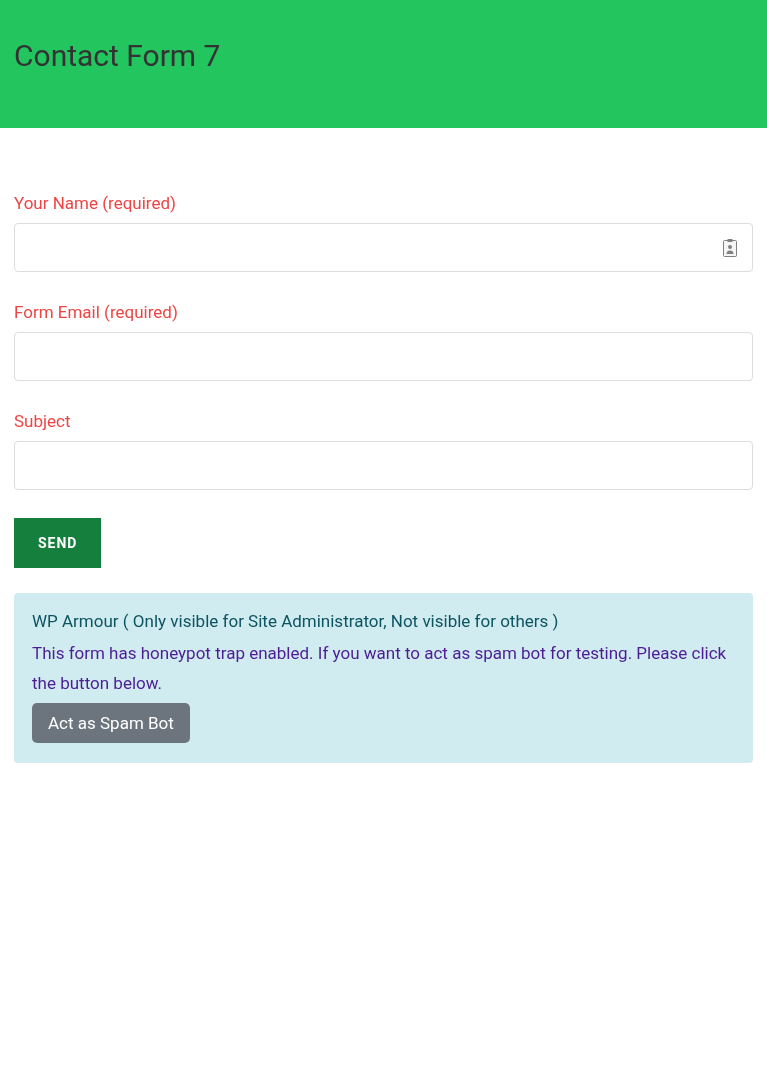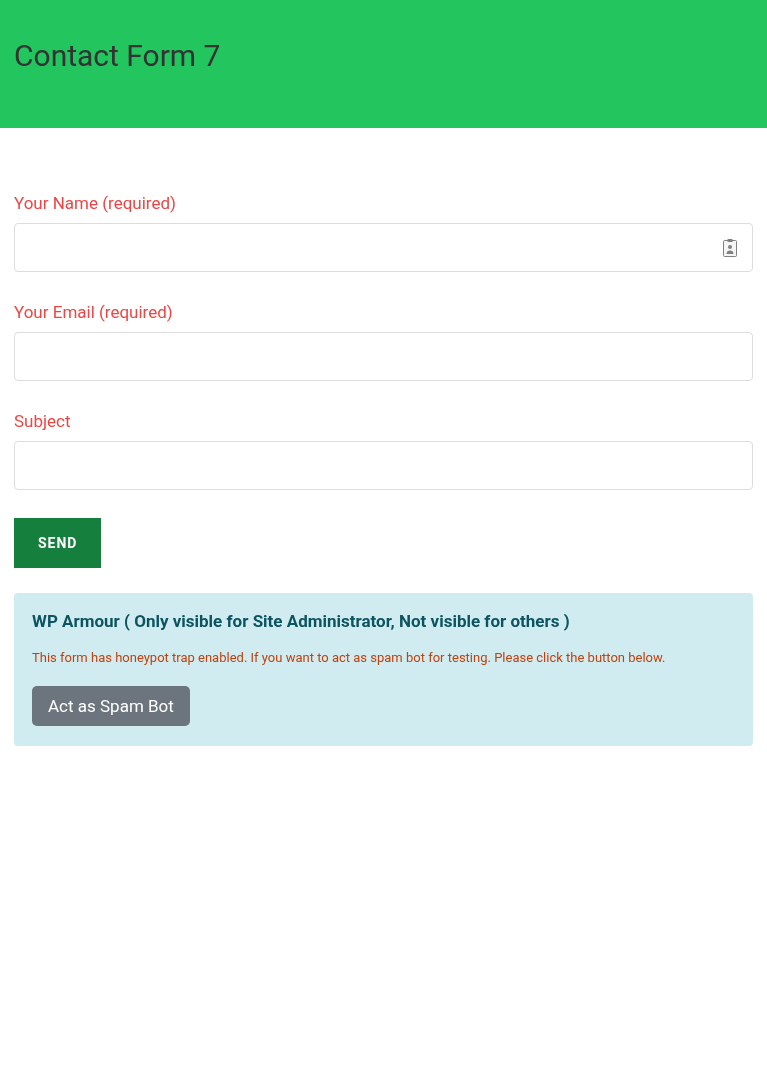--- a/index.html
+++ b/index.html
@@ -81,29 +81,29 @@
       margin-top: -2px;
     }
     .admin-notice {
       background: #d1ecf1;
       border-radius: 4px;
       padding: 18px 18px 20px 18px;
       margin-top: 25px;
     }
     .admin-notice-title {
       color: #0c5460;
-      font-weight: 700;
+      font-weight: 400;
       font-size: 17px;
-      margin-bottom: 16px;
+      margin-bottom: 8px;
     }
     .admin-notice-text {
-      color: #c2410c;
-      font-size: 13px;
+      color: #4c1d95;
+      font-size: 17px;
       line-height: 1.75;
-      margin-bottom: 16px;
+      margin-bottom: 4px;
     }
     .spam-bot-button {
       background: #6c757d;
       color: #ffffff;
       border: none;
       border-radius: 5px;
       padding: 10px 16px;
       font-size: 17px;
       cursor: pointer;
       font-family: inherit;
@@ -126,21 +126,21 @@
           <rect x="0.5" y="1.5" width="13" height="16" rx="1" stroke="#808080" stroke-width="1" fill="#f5f5f5"></rect>
           <rect x="4.5" y="0" width="5" height="3" rx="0.5" fill="#808080"></rect>
           <circle cx="7" cy="8" r="2" fill="#808080"></circle>
           <path d="M3.5 15 C3.5 12.5 5 11.5 7 11.5 C9 11.5 10.5 12.5 10.5 15 Z" fill="#808080"></path>
         </svg>
       </span>
     </div>
   </div>
 
   <div class="form-group">
-    <label class="form-label">Your Email (required)</label>
+    <label class="form-label">Form Email (required)</label>
     <input type="email" class="form-input" style="">
   </div>
 
   <div class="form-group">
     <label class="form-label">Subject</label>
     <input type="text" class="form-input" style="">
   </div>
 
 
   <button class="send-button">SEND</button>

